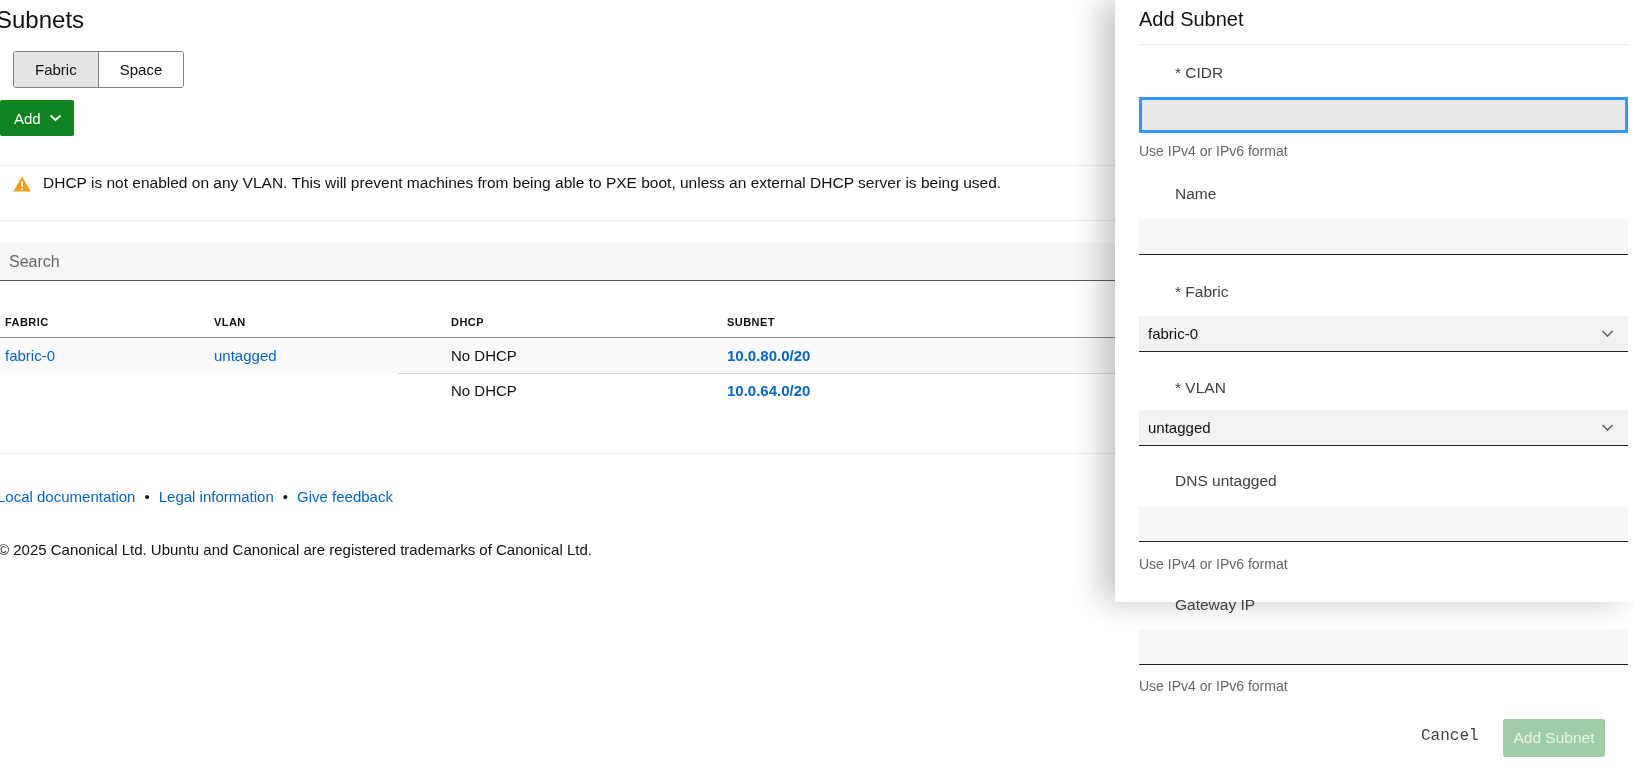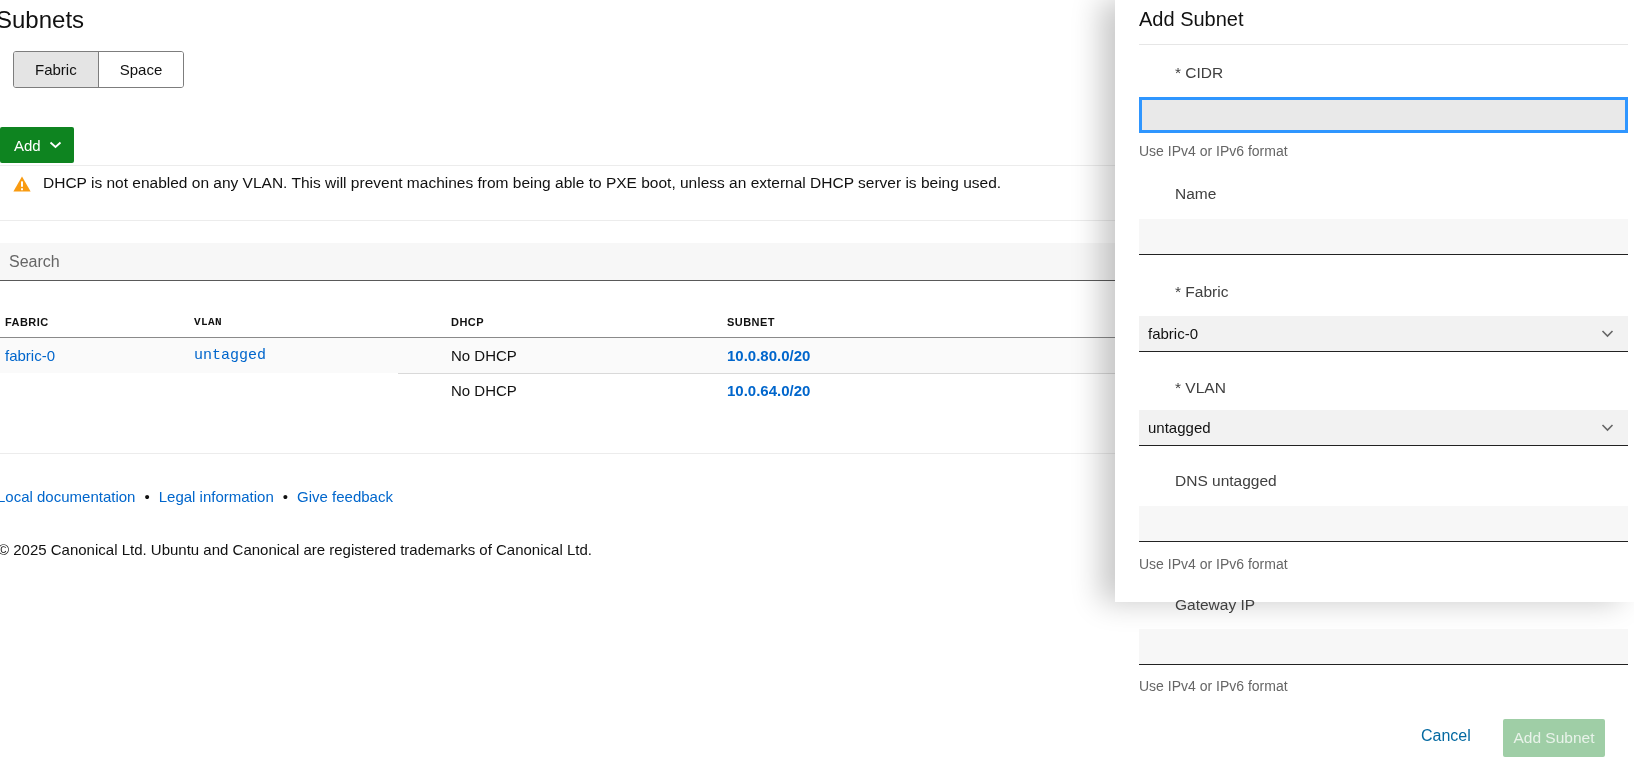--- a/index.html
+++ b/index.html
@@ -8,40 +8,40 @@
 
   
   .main { position:absolute; left:0; top:0; width:1120px; height:698px; background:#fff; }
   .page-title { position:absolute; left:-4px; top:6px; font-size:24px; font-weight:400; color:#111; }
 
   .toggle { position:absolute; left:13px; top:51px; display:flex; border:1px solid #7d7d7d; border-radius:3px; overflow:hidden; height:37px; }
   .toggle button { font-family:inherit; font-size:15px; color:#111; background:#fff; border:none; padding:0 21px; cursor:pointer; height:100%; }
   .toggle button.selected { background:#e4e4e4; }
   .toggle button + button { border-left:1px solid #7d7d7d; }
 
-  .add-btn { position:absolute; left:0; top:100px; height:36px; width:74px; background:#0e8420; color:#fff; border:none; border-radius:2px; font-family:inherit; font-size:15px; display:flex; align-items:center; gap:8px; padding:0 0 0 14px; cursor:pointer;margin-top:27px; }
+  .add-btn { position:absolute; left:0; top:100px; height:36px; width:74px; background:#0e8420; color:#fff; border:none; border-radius:2px; font-family:inherit; font-size:15px; display:flex; align-items:center; gap:8px; padding:0 0 0 14px; cursor:pointer; }
 
   .hr { position:absolute; left:0; width:1120px; height:1px; background:#ececec; }
   .hr1 { top:165px; } .hr2 { top:220px; } .hr3 { top:453px; }
 
   .warning { position:absolute; left:13px; top:174px; display:flex; align-items:flex-start; gap:12px; }
   .warning svg { margin-top:2px; flex:none; }
   .warning span { font-size:15.5px; color:#111; }
 
   .search { position:absolute; left:0; top:243px; width:1120px; height:38px; background:#f7f7f7; border:none; border-bottom:1px solid #595959; font-family:inherit; font-size:16px; color:#14532d; padding:0 0 0 9px; outline:none; }
   .search::placeholder { color:#666; }
 
   .thead { position:absolute; left:0; top:303px; width:1120px; height:35px; border-bottom:1px solid #8a8a8a; }
   .thead span { position:absolute; bottom:9px; font-size:11px; font-weight:bold; letter-spacing:.04em; color:#111; }
   .trow { position:absolute; left:0; width:1120px; height:35px; }
   .trow span, .trow a { position:absolute; top:0; line-height:35px; font-size:15px; color:#111; }
   .row1 { top:338px; background:#fafafa; }
   .row2 { top:373px; }
   .rowsep { position:absolute; top:373px; left:398px; width:722px; height:1px; background:#d9d9d9; }
-  .col-fabric { left:5px; } .col-vlan { left:194px;font-family:Liberation Mono, monospace; } .col-dhcp { left:415px;margin-left:36px; } .col-subnet { left:727px;font-weight:bold; }
+  .col-fabric { left:5px; } .col-vlan { left:214px; } .col-dhcp { left:415px;margin-left:36px; } .col-subnet { left:727px;font-weight:bold; }
   a.link { color:#0066cc; text-decoration:none; cursor:pointer; }
 
   .footer-links { position:absolute; left:-3px; top:488px; display:flex; align-items:center; gap:9px; font-size:15px; }
   .footer-links .sep { color:#111; }
   .copyright { position:absolute; left:-2px; top:541px; font-size:15px; color:#111; }
 
   
   .panel { position:absolute; left:1115px; top:0; width:519px; height:602px; background:#fff; box-shadow:-14px 0 28px rgba(0,0,0,.22); }
   .panel-title { position:absolute; left:24px; top:8px; font-size:20px; font-weight:400; color:#111; }
   .panel-hr { position:absolute; left:24px; top:44px; width:489px; height:1px; background:#e6e6e6; }
@@ -51,21 +51,21 @@
   .p-input.focused { height:36px; background:#e9e9e9; border:3px solid #2f96ff; }
   .p-select { position:absolute; left:24px; width:489px; height:36px; background:#f2f2f2; border-bottom:1px solid #222; display:flex; align-items:center; justify-content:space-between; padding:0 14px 0 9px; font-size:15px; color:#111; cursor:pointer; }
 
   .lbl-cidr { top:64px; }  .inp-cidr { top:97px; }  .hlp-cidr { top:143px; }
   .lbl-name { top:185px; } .inp-name { top:219px; }
   .lbl-fabric { top:283px; } .sel-fabric { top:316px; }
   .lbl-vlan { top:379px;text-align:right; }   .sel-vlan { top:410px; }
   .lbl-dns { top:472px; }  .inp-dns { top:506px; }  .hlp-dns { top:556px; }
   .lbl-gw { top:596px; }   .inp-gw { top:629px; }   .hlp-gw { top:678px; }
 
-  .btn-cancel { position:absolute; left:296px; top:721px; background:none; border:none; font-family:Liberation Sans, sans-serif; font-size:16px; color:#0369a1; cursor:pointer; padding:6px 10px; }
+  .btn-cancel { position:absolute; left:296px; top:721px; background:none; border:none; font-family:Liberation Mono, monospace; font-size:16px; color:#404040; cursor:pointer; padding:6px 10px; }
   .btn-submit { position:absolute; left:388px; top:719px; width:102px; height:38px; background:#9fcea6; color:#e9f3ea; border:none; border-radius:2px; font-family:inherit; font-size:15.5px; }
 </style>
 </head>
 <body>
 
 <div class="screen">
 
   <main class="main">
     <h1 class="page-title">Subnets</h1>
 

